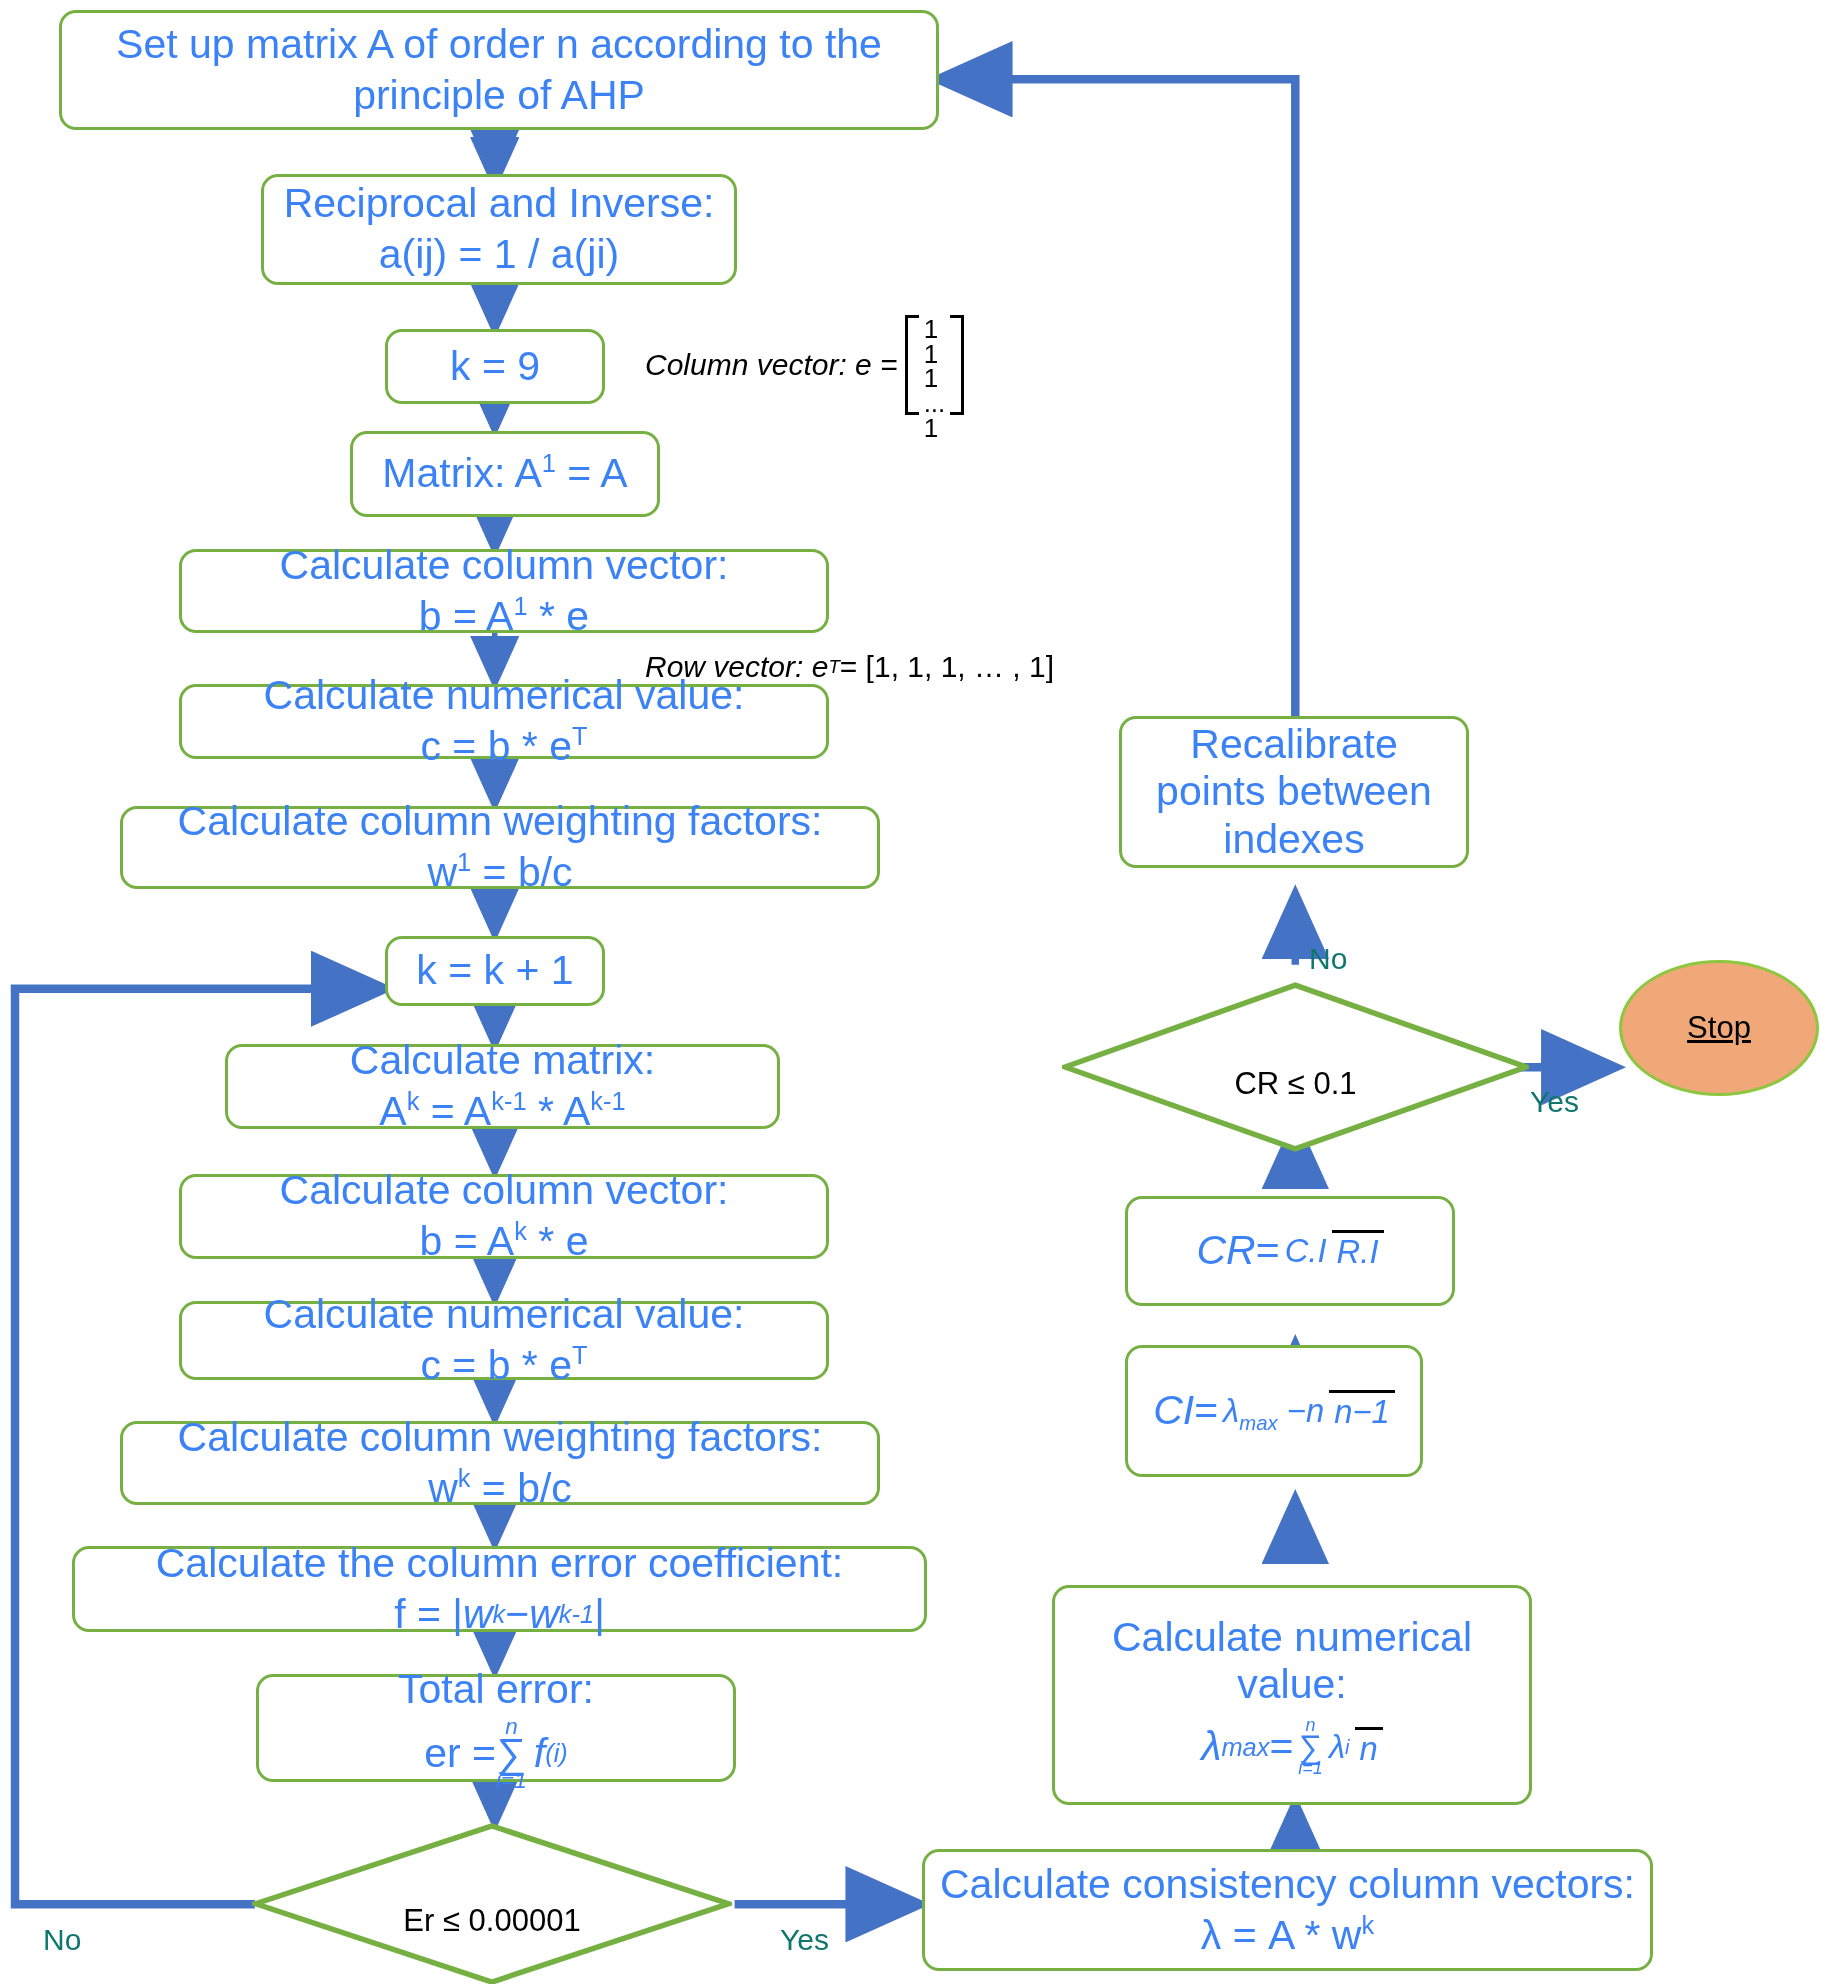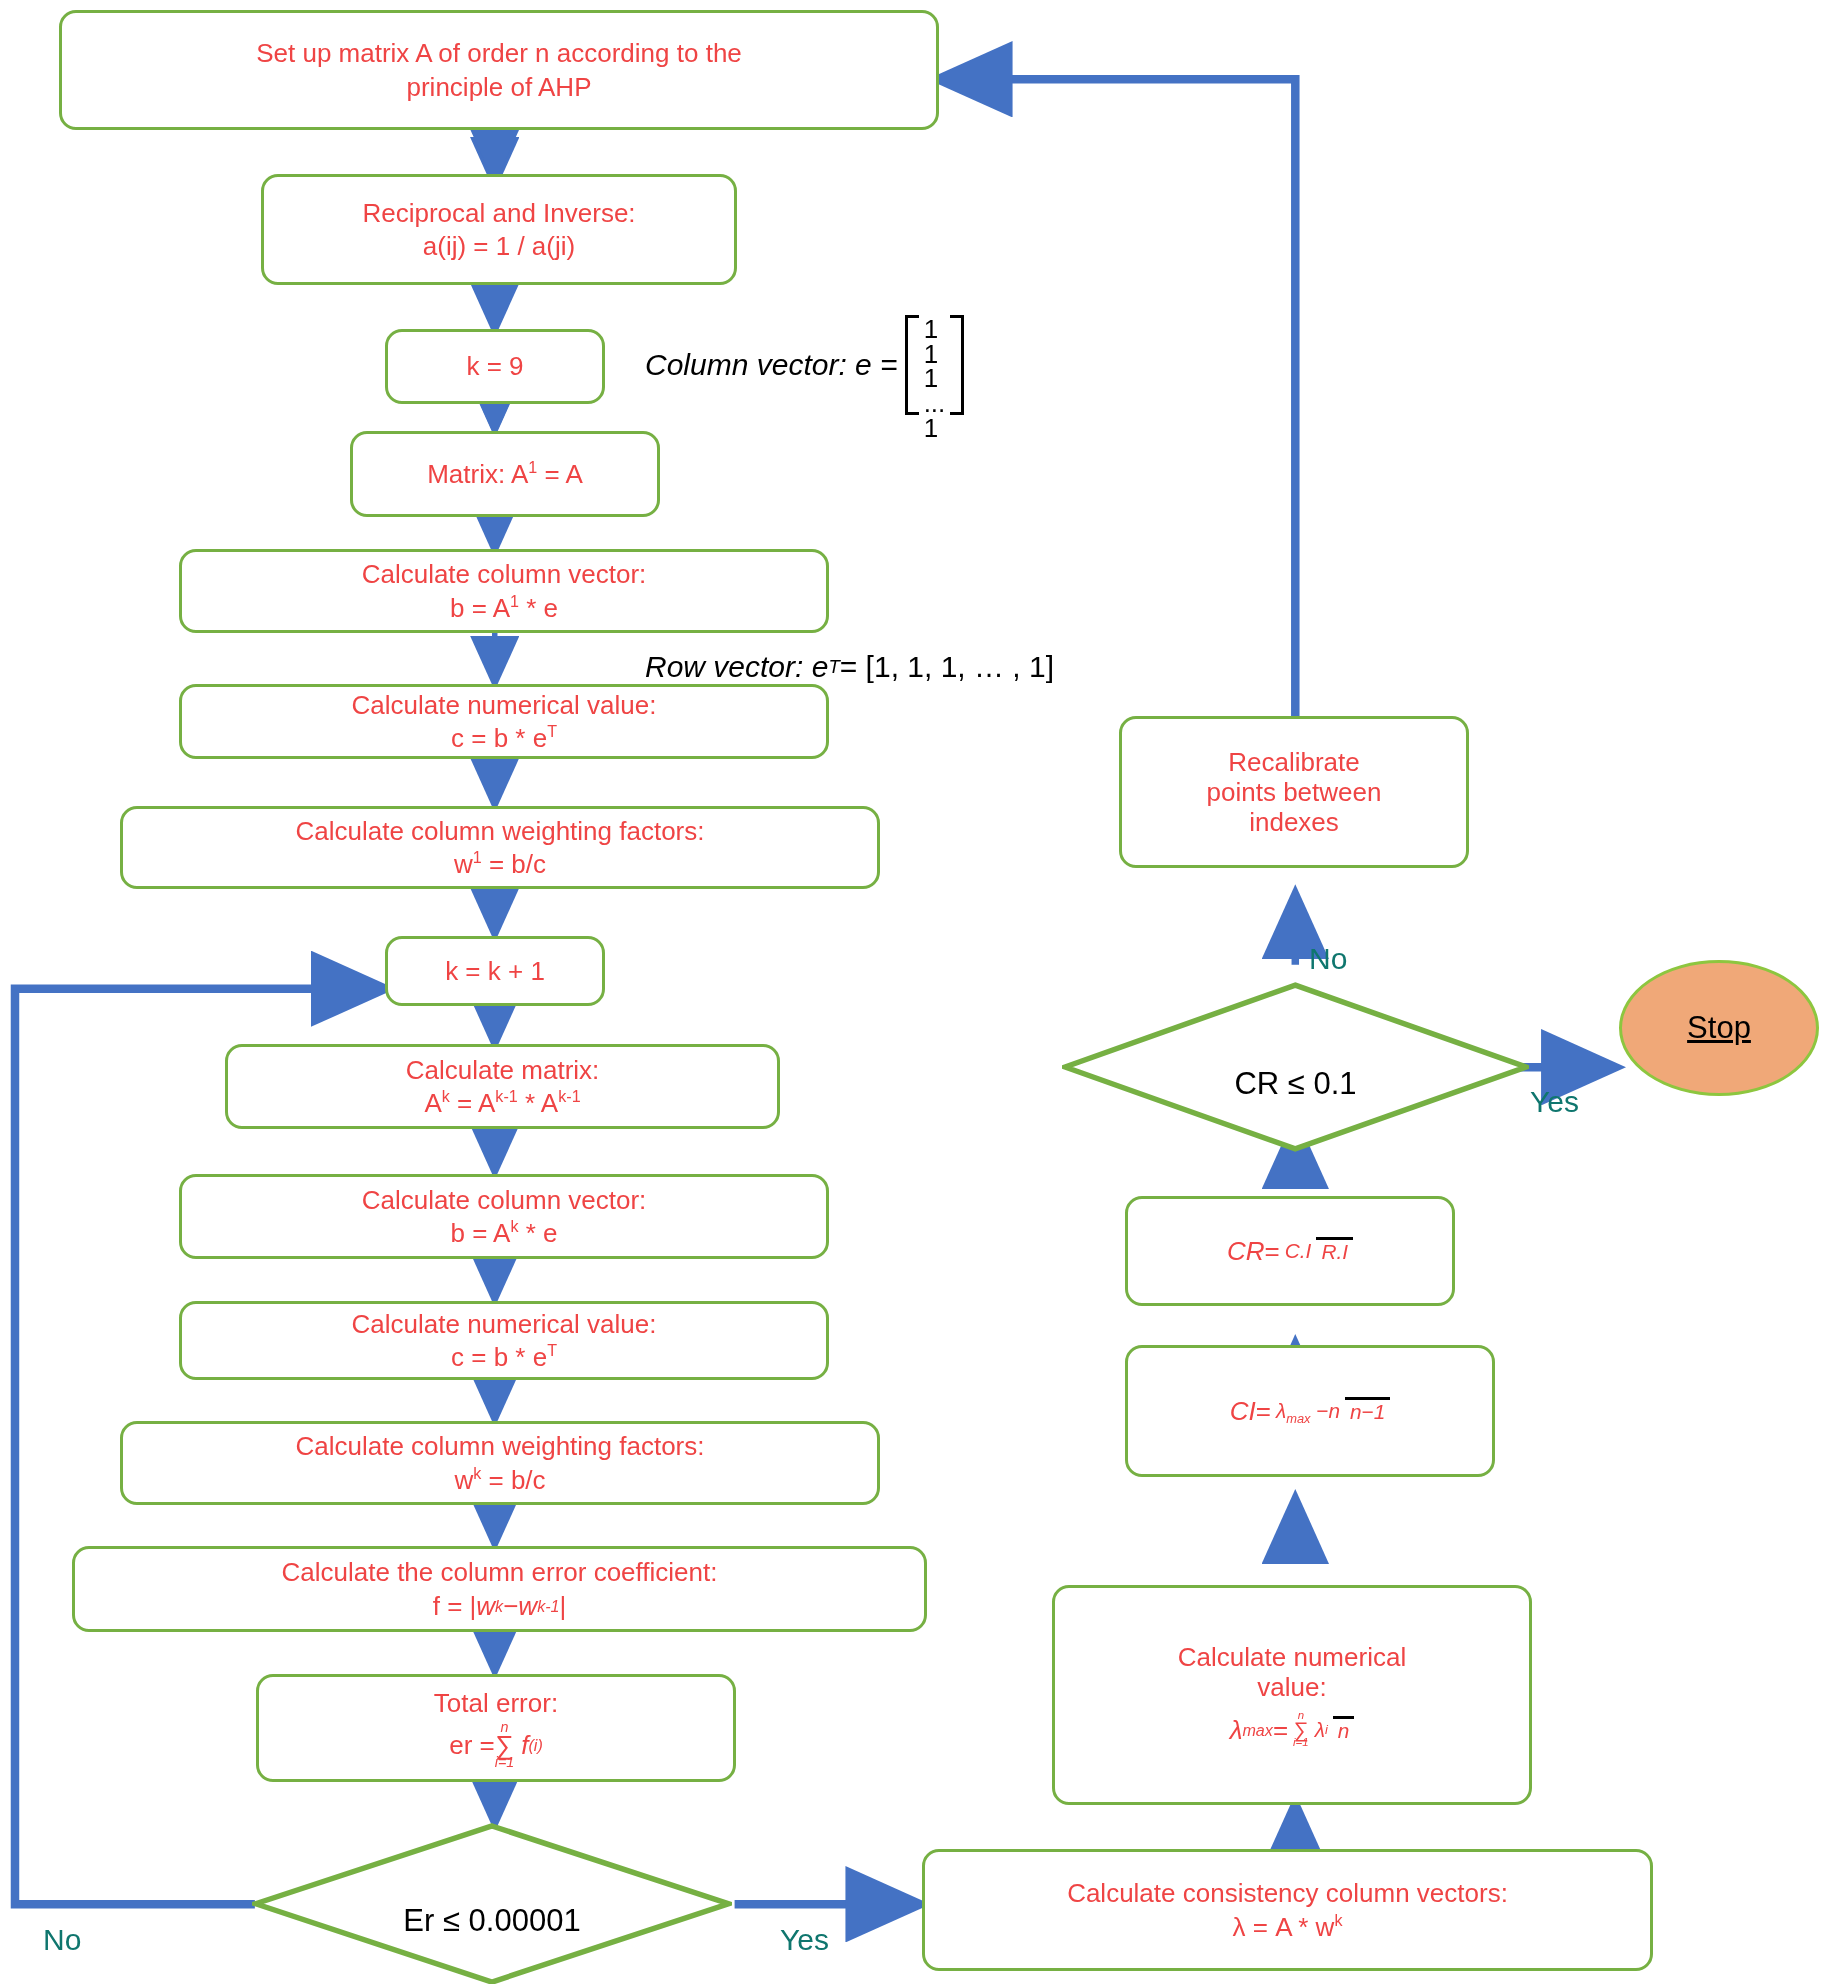--- a/index.html
+++ b/index.html
@@ -10,22 +10,22 @@
     position:absolute;
     box-sizing:border-box;
     border:3.5px solid #76B043;
     border-radius:17px;
     background:#ffffff;
     display:flex;
     flex-direction:column;
     align-items:center;
     justify-content:center;
     text-align:center;
-    color:#ef4444;
-    font-size:26px;
+    color:#3b82f6;
+    font-size:41px;
     line-height:1.16;
     padding:1px 7px;
   }
   .node .l2{margin-top:3px;}
 
   .diamond{
     position:absolute;
     background:transparent;
   }
   .diamond svg{display:block;}
@@ -317,21 +317,21 @@
               <span class="bot">i=1</span>
             </span>
           <span style="margin-left:6px;">λ</span>
             <sub>i</sub>
         </span>
         <span class="den">n</span>
       </span>
     </div>
   </div>
 
-  <div class="node" style="left:1125px;top:1345px;width:370px;height:132px;">
+  <div class="node" style="left:1125px;top:1345px;width:298px;height:132px;">
     <div class="mathline">
       <span>CI</span>
         <span style="font-style:normal;"> = </span>
       <span class="frac">
         <span class="num"><span>λ</span><sub>max</sub><span> −n</span></span>
         <span class="den">n−1</span>
       </span>
     </div>
   </div>
 

